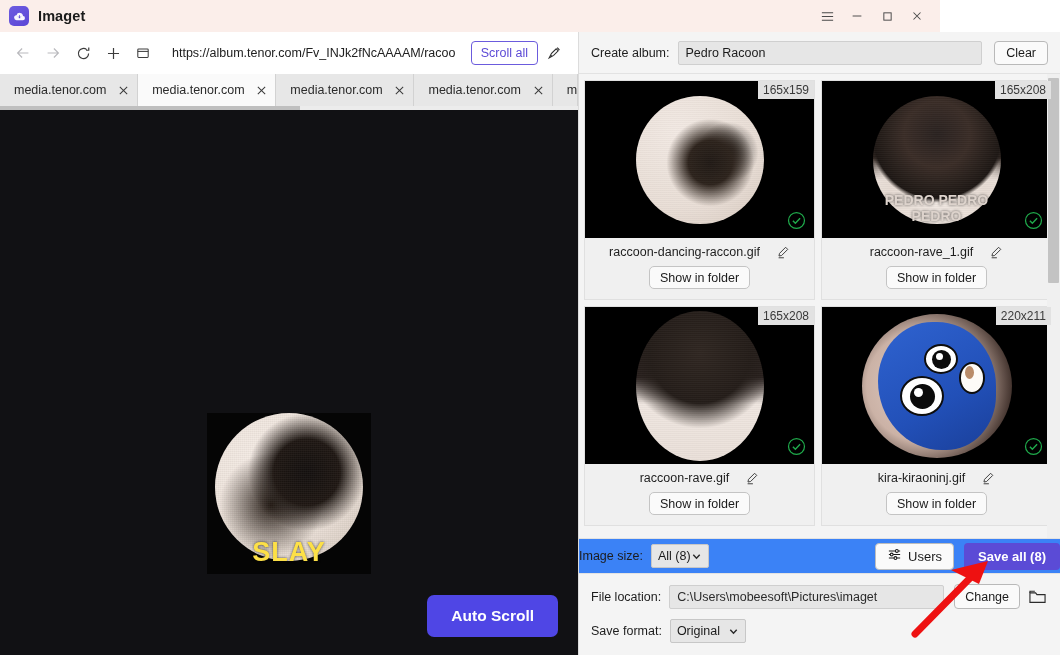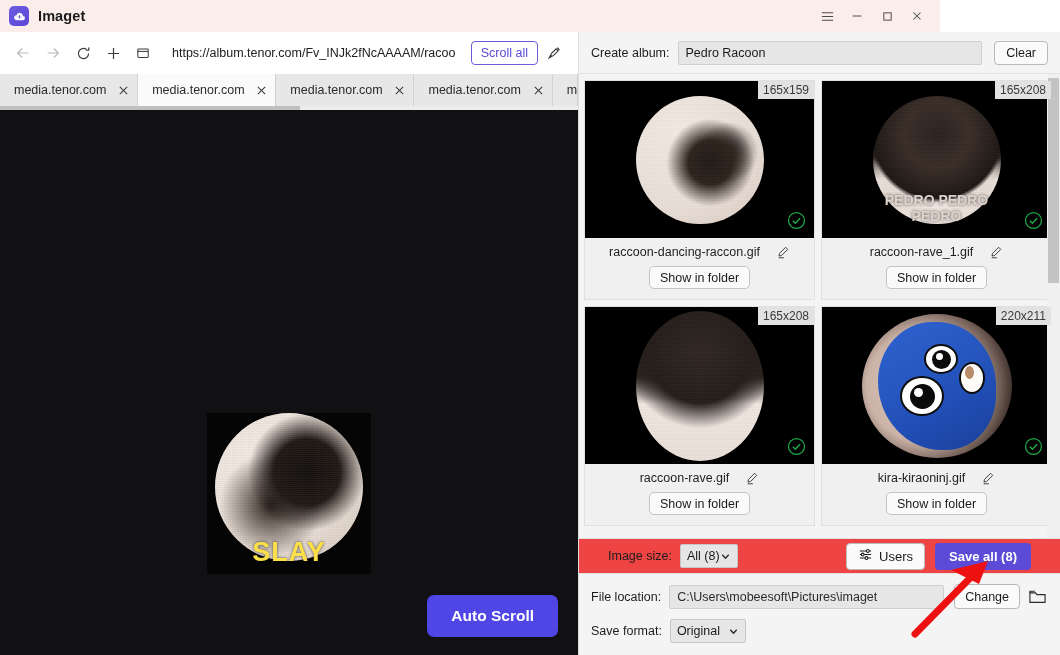--- a/index.html
+++ b/index.html
@@ -185,22 +185,22 @@
   .vscroll {
     position: absolute; right: 0; top: 0; width: 13px; bottom: 0; background: #f0f0f0;
   }
   .vscroll-thumb {
     position: absolute; right: 1px; top: 4px; width: 11px; height: 205px;
     background: #c3c3c3; border-radius: 1px;
   }
 
   
   .size-bar {
-    flex: 0 0 36px; display: flex; align-items: center; padding: 0 29px;
-    background: #ef4444; border-top: 1px solid #e2e2e2; border-bottom: 1px solid #e2e2e2;
+    flex: 0 0 36px; display: flex; align-items: center; padding: 0 0;
+    background: #3b82f6; border-top: 1px solid #e2e2e2; border-bottom: 1px solid #e2e2e2;
   }
   .lbl { font-size: 12.5px; color: #1d1d1d; white-space: nowrap; }
   .sel {
     margin-left: 8px; height: 24px; background: #e6e6e6; border: 1px solid #c7c7c7;
     border-radius: 2px; font-size: 12.5px; color: #1b1b1b; padding: 0 6px;
     display: flex; align-items: center; cursor: pointer;
   }
   .sel .caret { color: #2b2b2b; display: flex; align-items: center; }
   .spacer { flex: 1 1 auto; }
   .filter-btn {

